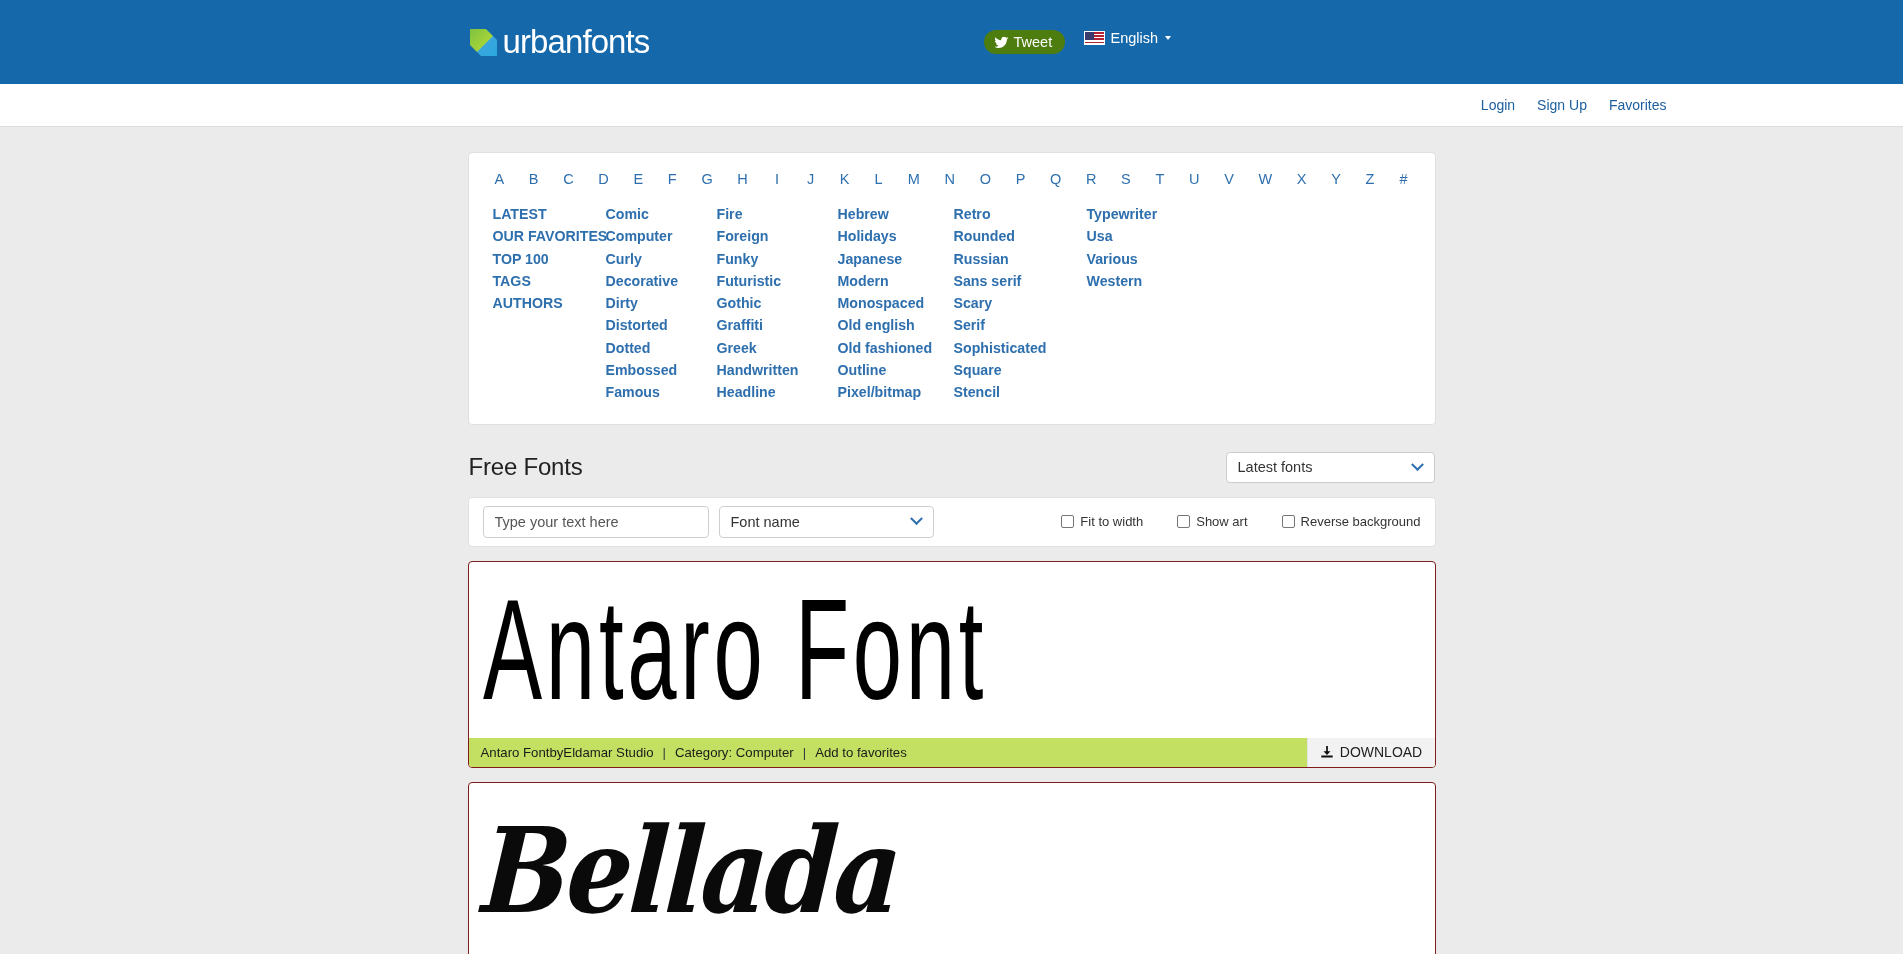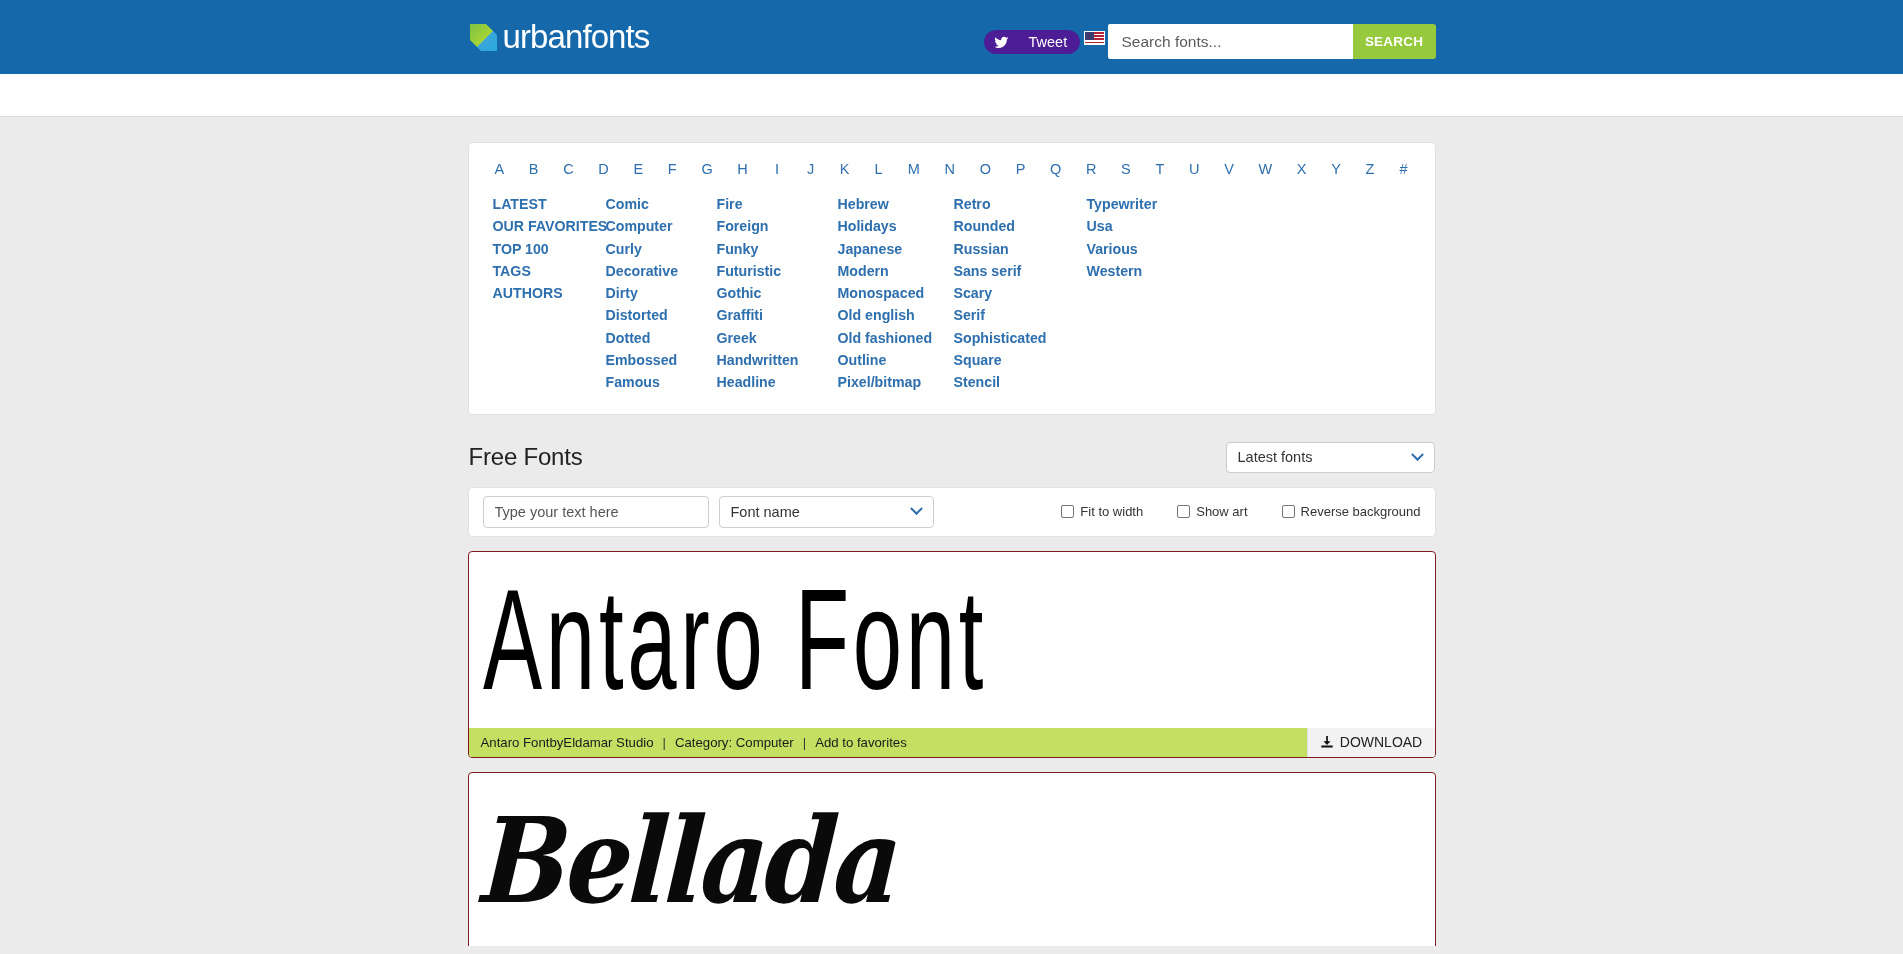--- a/index.html
+++ b/index.html
@@ -7,21 +7,21 @@
     margin: 0; padding: 0;
     width: 1903px; height: 954px;
     overflow: hidden;
     background: #ebebeb;
     font-family: "Liberation Sans", sans-serif;
     -webkit-font-smoothing: antialiased;
   }
 
   
   .topbar {
-    height: 74px;
+    height: 84px;
     background: #1569ab;
     display: flex;
     align-items: flex-start;
     position: relative;
   }
   .topbar-inner {
     width: 968px;
     margin: 0 auto;
     display: flex;
     align-items: center;
@@ -71,27 +71,27 @@
     font-weight: 400;
     line-height: 1;
     padding-bottom: 2px;
   }
 
   .tweet-btn {
     position: absolute;
     left: 516px;
     top: 30px;
     height: 24px;
-    background: #4c1d95;
+    background: #4d7c0f;
     border-radius: 13px;
     color: #fff;
     font-size: 14.5px;
     display: flex;
     align-items: center;
-    gap: 20px;
+    gap: 5px;
     padding: 0 13px 0 10px;
     cursor: pointer;
   }
   .tweet-btn svg { width: 15px; height: 15px; display:block; }
 
   .lang {
     position: absolute;
     left: 616px;
     top: 30px;
     display: flex;
@@ -472,30 +472,31 @@
 
     <div class="lang">
       <span class="flag">
         <span class="stripes"></span>
           <span class="canton"></span>
       </span>
       <span>English</span>
       <span class="caret-sm"></span>
     </div>
 
-    <div class="searchwrap">
-      <input type="text" placeholder="Search fonts..." style="">
-      <button class="searchbtn">SEARCH</button>
-    </div>
 
   </div>
 </div>
 
 <div class="navbar">
   <div class="nav-inner">
+    <div class="nav-right">
+      <a>Login</a>
+      <a>Sign Up</a>
+      <a>Favorites</a>
+    </div>
   </div>
 </div>
 
 <div class="page">
   <div class="container">
 
     <div class="catcard">
       <div class="alpha" id="alpha-row">
           <span>A</span>
           <span>B</span>

